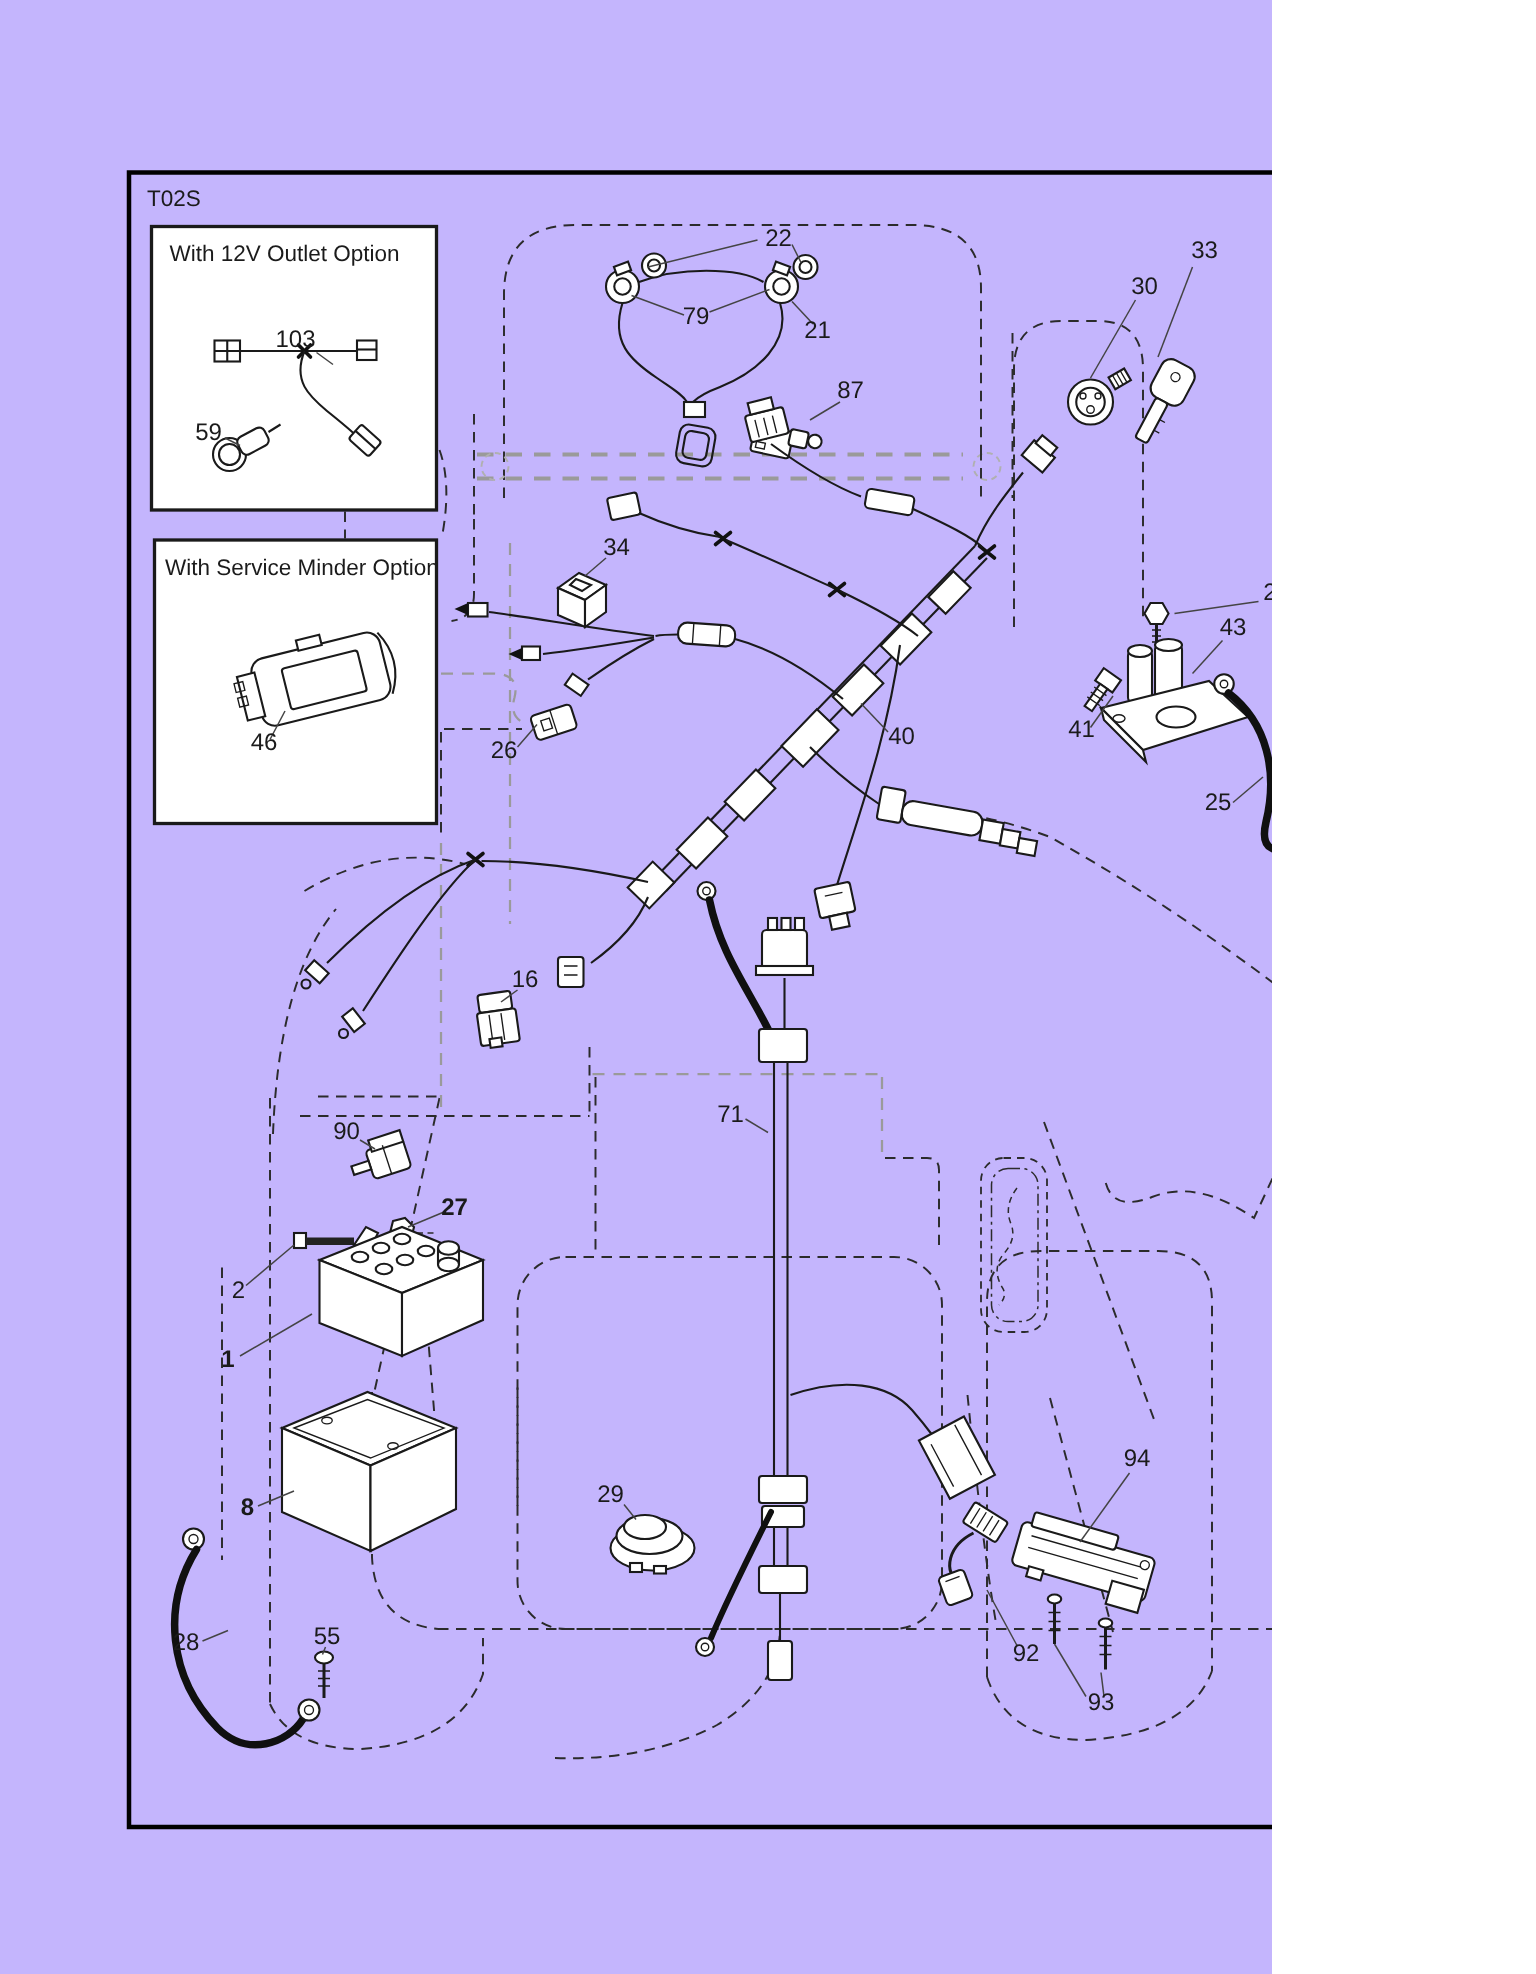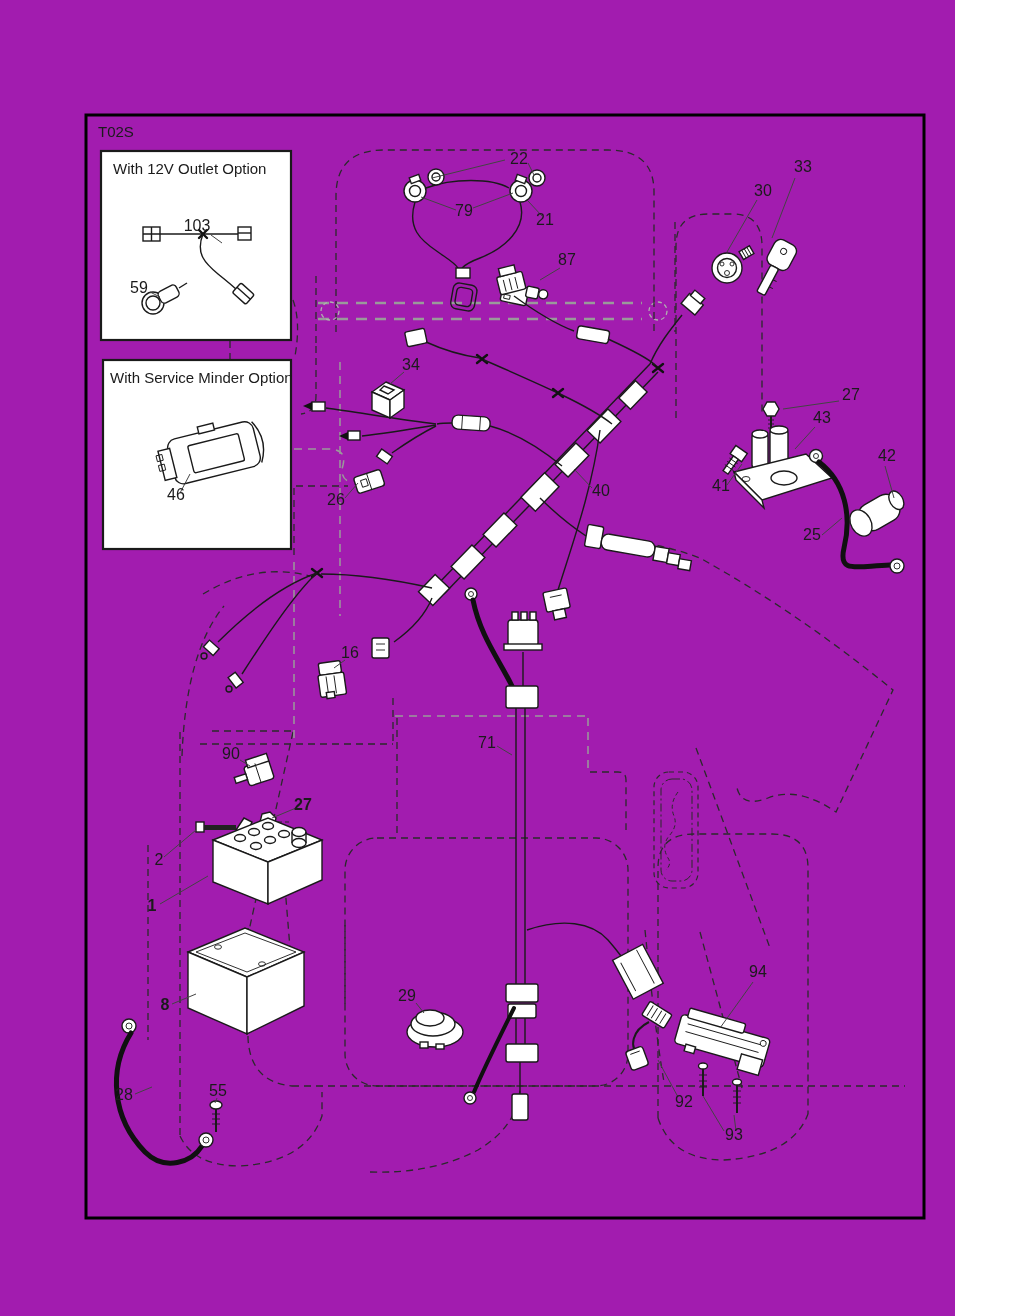--- a/index.html
+++ b/index.html
@@ -1,16 +1,16 @@
 <!DOCTYPE html>
 <html><head>
 <meta charset="utf-8">
 <style>
   html,body{margin:0;padding:0;background:#fff}
-  .stage{position:relative;width:955px;height:1316px;background:#a21caf;overflow:hidden}
+  .stage{position:relative;width:848px;height:1316px;background:#c4b5fd;overflow:hidden}
   svg{position:absolute;left:0;top:0}
   .pw{fill:#fff;stroke:#1a1a1a;stroke-width:1.4}
   .s{fill:none;stroke:#1a1a1a;stroke-width:1.4}
   .sthin{fill:none;stroke:#1a1a1a;stroke-width:.9}
   .s2{fill:none;stroke:#1a1a1a;stroke-width:2}
   .cable{fill:none;stroke:#101010;stroke-width:5;stroke-linecap:round}
   .cable4{stroke-width:4}
   .db{fill:none;stroke:#2b2b2b;stroke-width:1.3;stroke-dasharray:7 5}
   .dbt{fill:none;stroke:#2b2b2b;stroke-width:1.2;stroke-dasharray:5 4}
   .dg{fill:none;stroke:#9a9a9a;stroke-width:1.5;stroke-dasharray:8 6}

